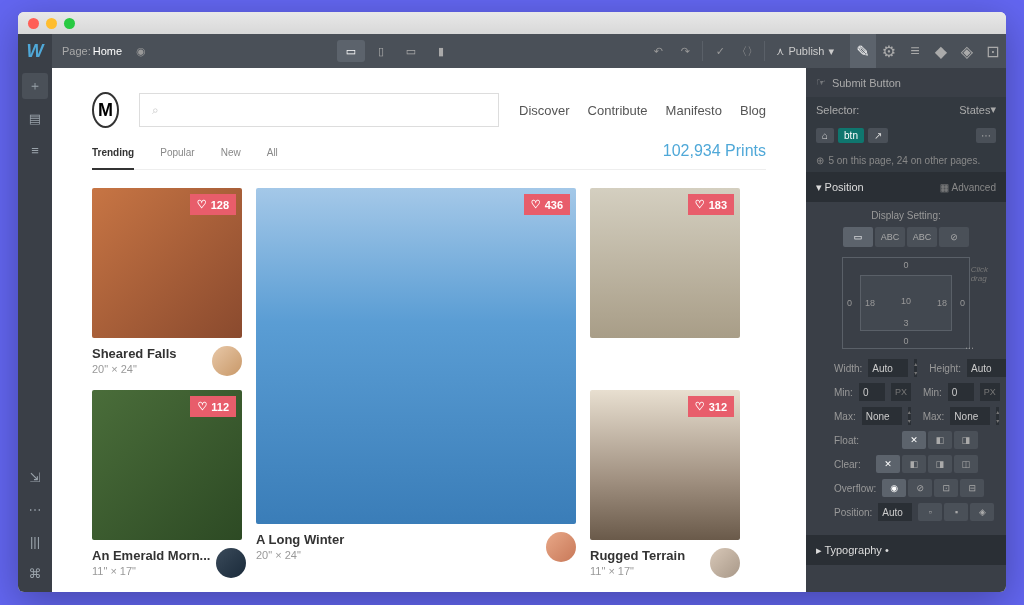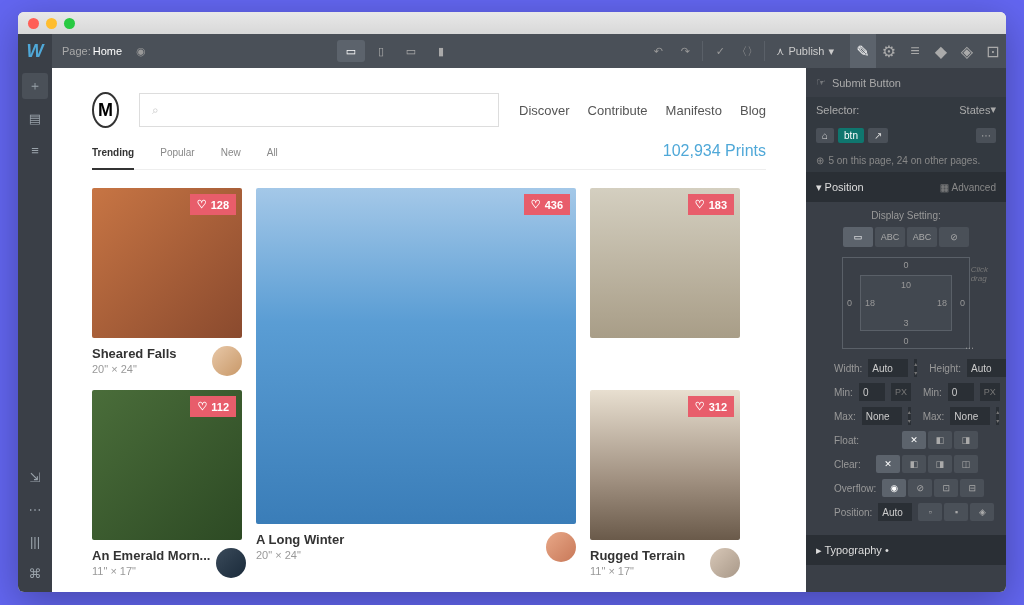--- a/index.html
+++ b/index.html
@@ -289,21 +289,21 @@
                 <div class="rp-dbtn">⊘</div>
               </div>
               <div class="rp-boxmodel">
                 <div class="rp-margin">
                   <span class="rp-val" style="top:2px;left:50%;transform:translateX(-50%)">0</span>
                   <span class="rp-val" style="bottom:2px;left:50%;transform:translateX(-50%)">0</span>
                   <span class="rp-val" style="left:4px;top:50%;transform:translateY(-50%)">0</span>
                   <span class="rp-val" style="right:4px;top:50%;transform:translateY(-50%)">0</span>
                 </div>
                 <div class="rp-padding">
-                  <span class="rp-val" style="top:4px;left:50%;transform:translateX(-50%)">10</span>
+                  <span class="rp-val" style="top:20px;left:50%;transform:translateX(-50%)">10</span>
                   <span class="rp-val" style="bottom:2px;left:50%;transform:translateX(-50%)">3</span>
                   <span class="rp-val" style="left:4px;top:50%;transform:translateY(-50%)">18</span>
                   <span class="rp-val" style="right:4px;top:50%;transform:translateY(-50%)">18</span>
                 </div>
                 <span class="rp-val" style="right:-18px;top:8px;font-size:8px;font-style:italic;color:#777">Click<br>drag</span>
                 <span style="position:absolute;right:-4px;bottom:-4px;font-size:9px">⋯</span>
               </div>
               <div style="height:10px"></div>
               <div class="rp-row">
                 <span class="rp-row-label">Width:</span>

